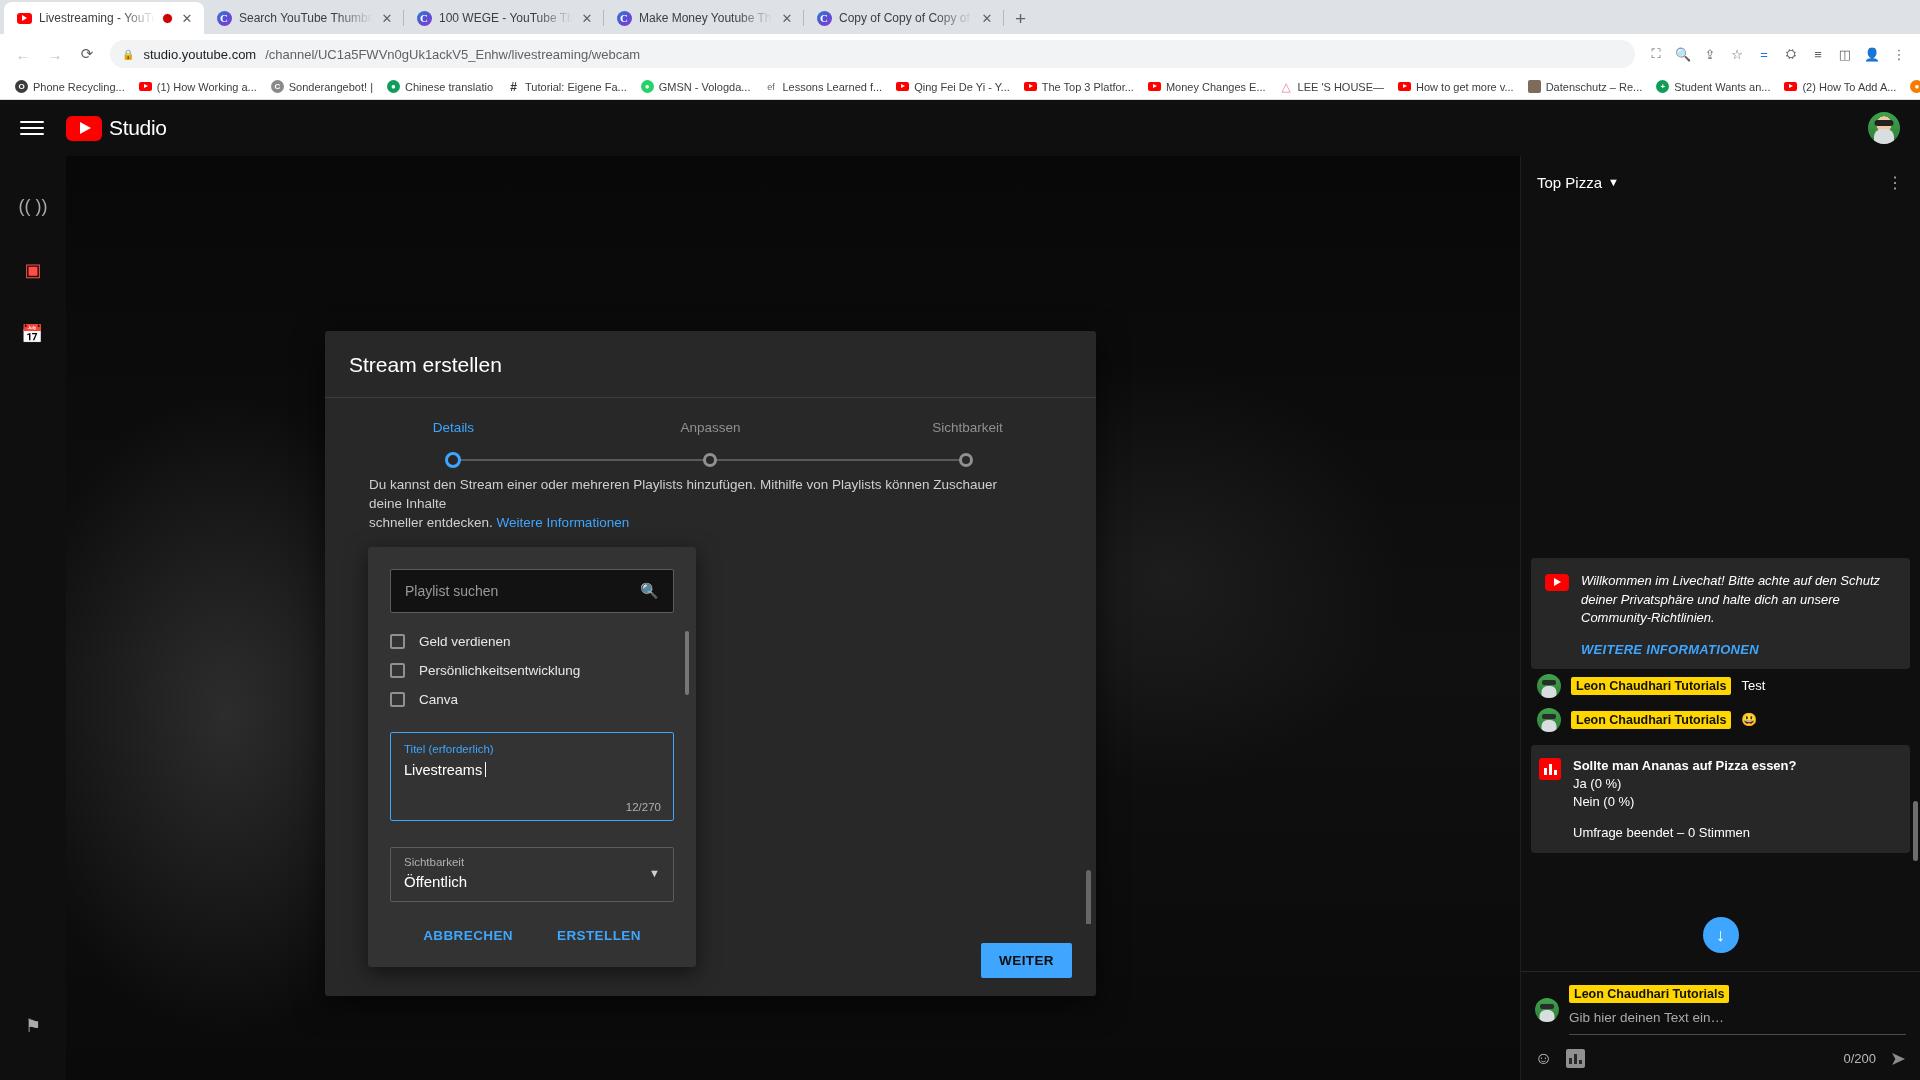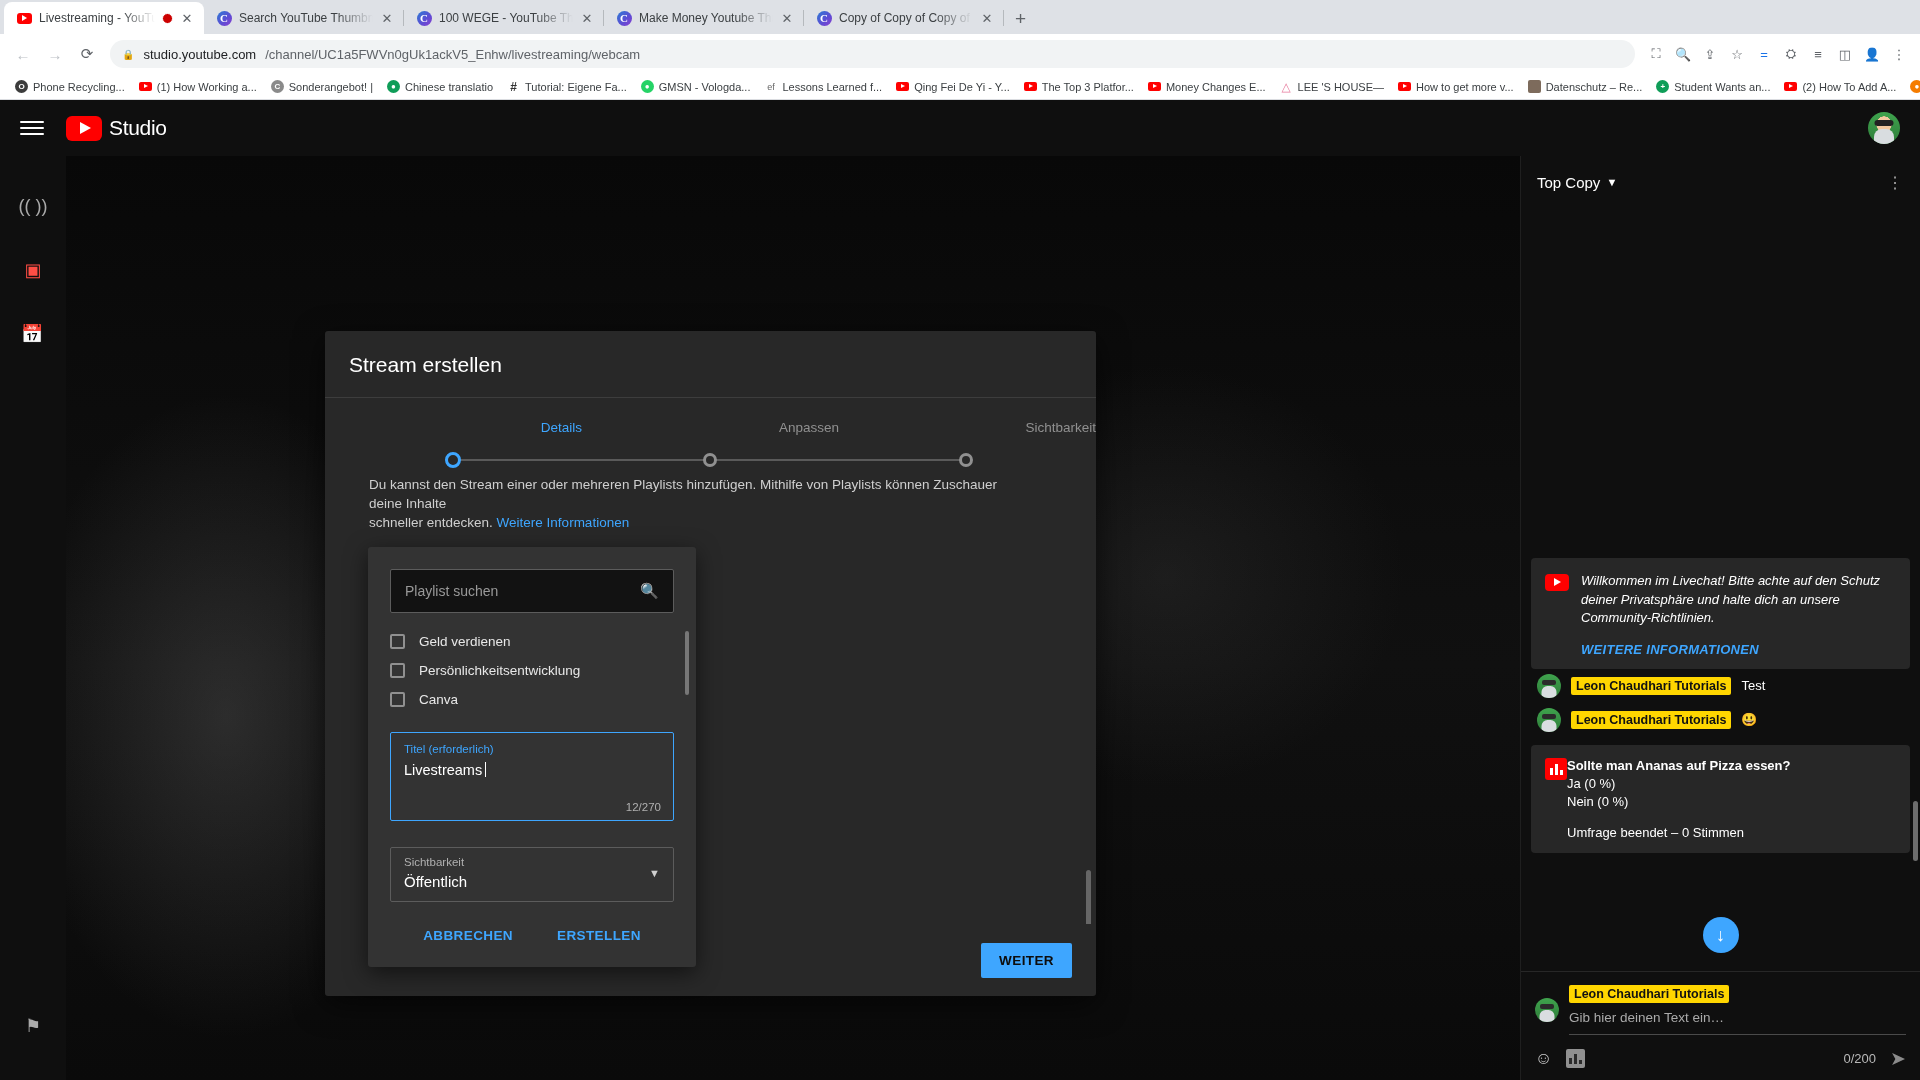--- a/index.html
+++ b/index.html
@@ -119,21 +119,21 @@
 
   
   .dialog {
     position: absolute; left: 259px; top: 175px; width: 771px; height: 665px;
     background: #282828; border-radius: 3px; box-shadow: 0 8px 30px rgba(0,0,0,.6);
     display: flex; flex-direction: column; overflow: hidden;
   }
   .dlg-title { font-size: 21px; color: #fff; padding: 22px 24px 20px 24px; border-bottom: 1px solid #3d3d3d; }
   .stepper { padding: 22px 0 0 0; position: relative; }
   .step-labels { display: flex; }
-  .step-labels > div { flex: 1; text-align: right; font-size: 13.5px; color: #909090; }
+  .step-labels > div { flex: 1; text-align: center; font-size: 13.5px; color: #909090; }
   .step-labels > div.on { color: #3ea6ff; }
   .step-line { position: relative; height: 30px; margin: 10px 0 0 0; }
   .step-line .bar { position: absolute; left: 128px; right: 128px; top: 14px; height: 2px; background: #5a5a5a; }
   .dot { position: absolute; top: 8px; width: 14px; height: 14px; border-radius: 50%;
          border: 3px solid #909090; background: #282828; }
   .dot.on { border-color: #3ea6ff; width: 16px; height: 16px; top: 7px; }
 
   .dlg-scroll { flex: 1; position: relative; overflow: hidden; padding: 0 24px; }
   .sec-h { font-size: 15px; color: #fff; font-weight: bold; margin: 22px 0 12px 20px; }
   .sec-p { font-size: 13.5px; color: #cfcfcf; line-height: 19px; margin-left: 20px; max-width: 640px; }
@@ -197,21 +197,21 @@
   .sys-link { display: block; color: #3ea6ff; font-size: 13px; font-weight: bold; margin-top: 14px; letter-spacing: .3px; }
   .msg { display: flex; align-items: center; gap: 10px; padding: 5px 6px; }
   .av { width: 24px; height: 24px; border-radius: 50%; flex: 0 0 24px; overflow: hidden; position: relative;
         background: linear-gradient(#3fa34d,#2e7d3a); }
   .av::before { content:""; position:absolute; left:50%; top:50%; transform:translateX(-50%);
     width:15px; height:13px; background:#d9dde0; border-radius:6px 6px 0 0; }
   .av::after { content:""; position:absolute; left:50%; top:27%; transform:translateX(-50%);
     width:14px; height:5px; background:#2b2b2b; border-radius:2px; }
   .badge-name { background: #ffd600; color: #111; font-size: 12.5px; font-weight: bold; padding: 2px 5px; border-radius: 2px; }
   .msg-txt { font-size: 13px; color: #fff; }
-  .poll-card { background: #272727; border-radius: 4px; padding: 13px 14px; display: flex; gap: 0; margin-top: 8px; position: relative; }
+  .poll-card { background: #272727; border-radius: 4px; padding: 13px 8px; display: flex; gap: 12px; margin-top: 8px; position: relative; }
   .poll-ico { width: 22px; height: 22px; background: #ff0000; border-radius: 3px; flex: 0 0 22px;
     display: flex; align-items: flex-end; justify-content: center; gap: 2px; padding-bottom: 5px; }
   .poll-ico i { display: block; width: 3px; background: #fff; }
   .poll-q { font-size: 13px; color: #fff; font-weight: bold; }
   .poll-o { font-size: 13px; color: #fff; margin-top: 3px; }
   .poll-end { font-size: 13px; color: #fff; margin-top: 16px; }
   .scroll-fab { position: absolute; left: 50%; bottom: 18px; transform: translateX(-50%);
     width: 36px; height: 36px; border-radius: 50%; background: #3ea6ff; color: #fff;
     display: flex; align-items: center; justify-content: center; font-size: 18px; }
   .chat-sb { position: absolute; right: 2px; bottom: 110px; width: 5px; height: 60px; background: #6d6d6d; border-radius: 3px; }
@@ -476,21 +476,21 @@
 
         <div class="pl-actions">
           <div class="txtbtn">ABBRECHEN</div>
           <div class="txtbtn">ERSTELLEN</div>
         </div>
       </div>
     </div>
 
     <div class="chat">
       <div class="chat-head">
-        <span class="t">Top Copy</span>
+        <span class="t">Top Pizza</span>
         <span class="cv">▼</span>
         <span class="kebab">⋮</span>
       </div>
 
       <div class="chat-feed">
         <div class="sys-card">
           <span class="sys-ico"></span>
           <div>
             <div class="sys-txt">Willkommen im Livechat! Bitte achte auf den Schutz deiner Privatsphäre und halte dich an unsere Community-Richtlinien.</div>
             <span class="sys-link">WEITERE INFORMATIONEN</span>

